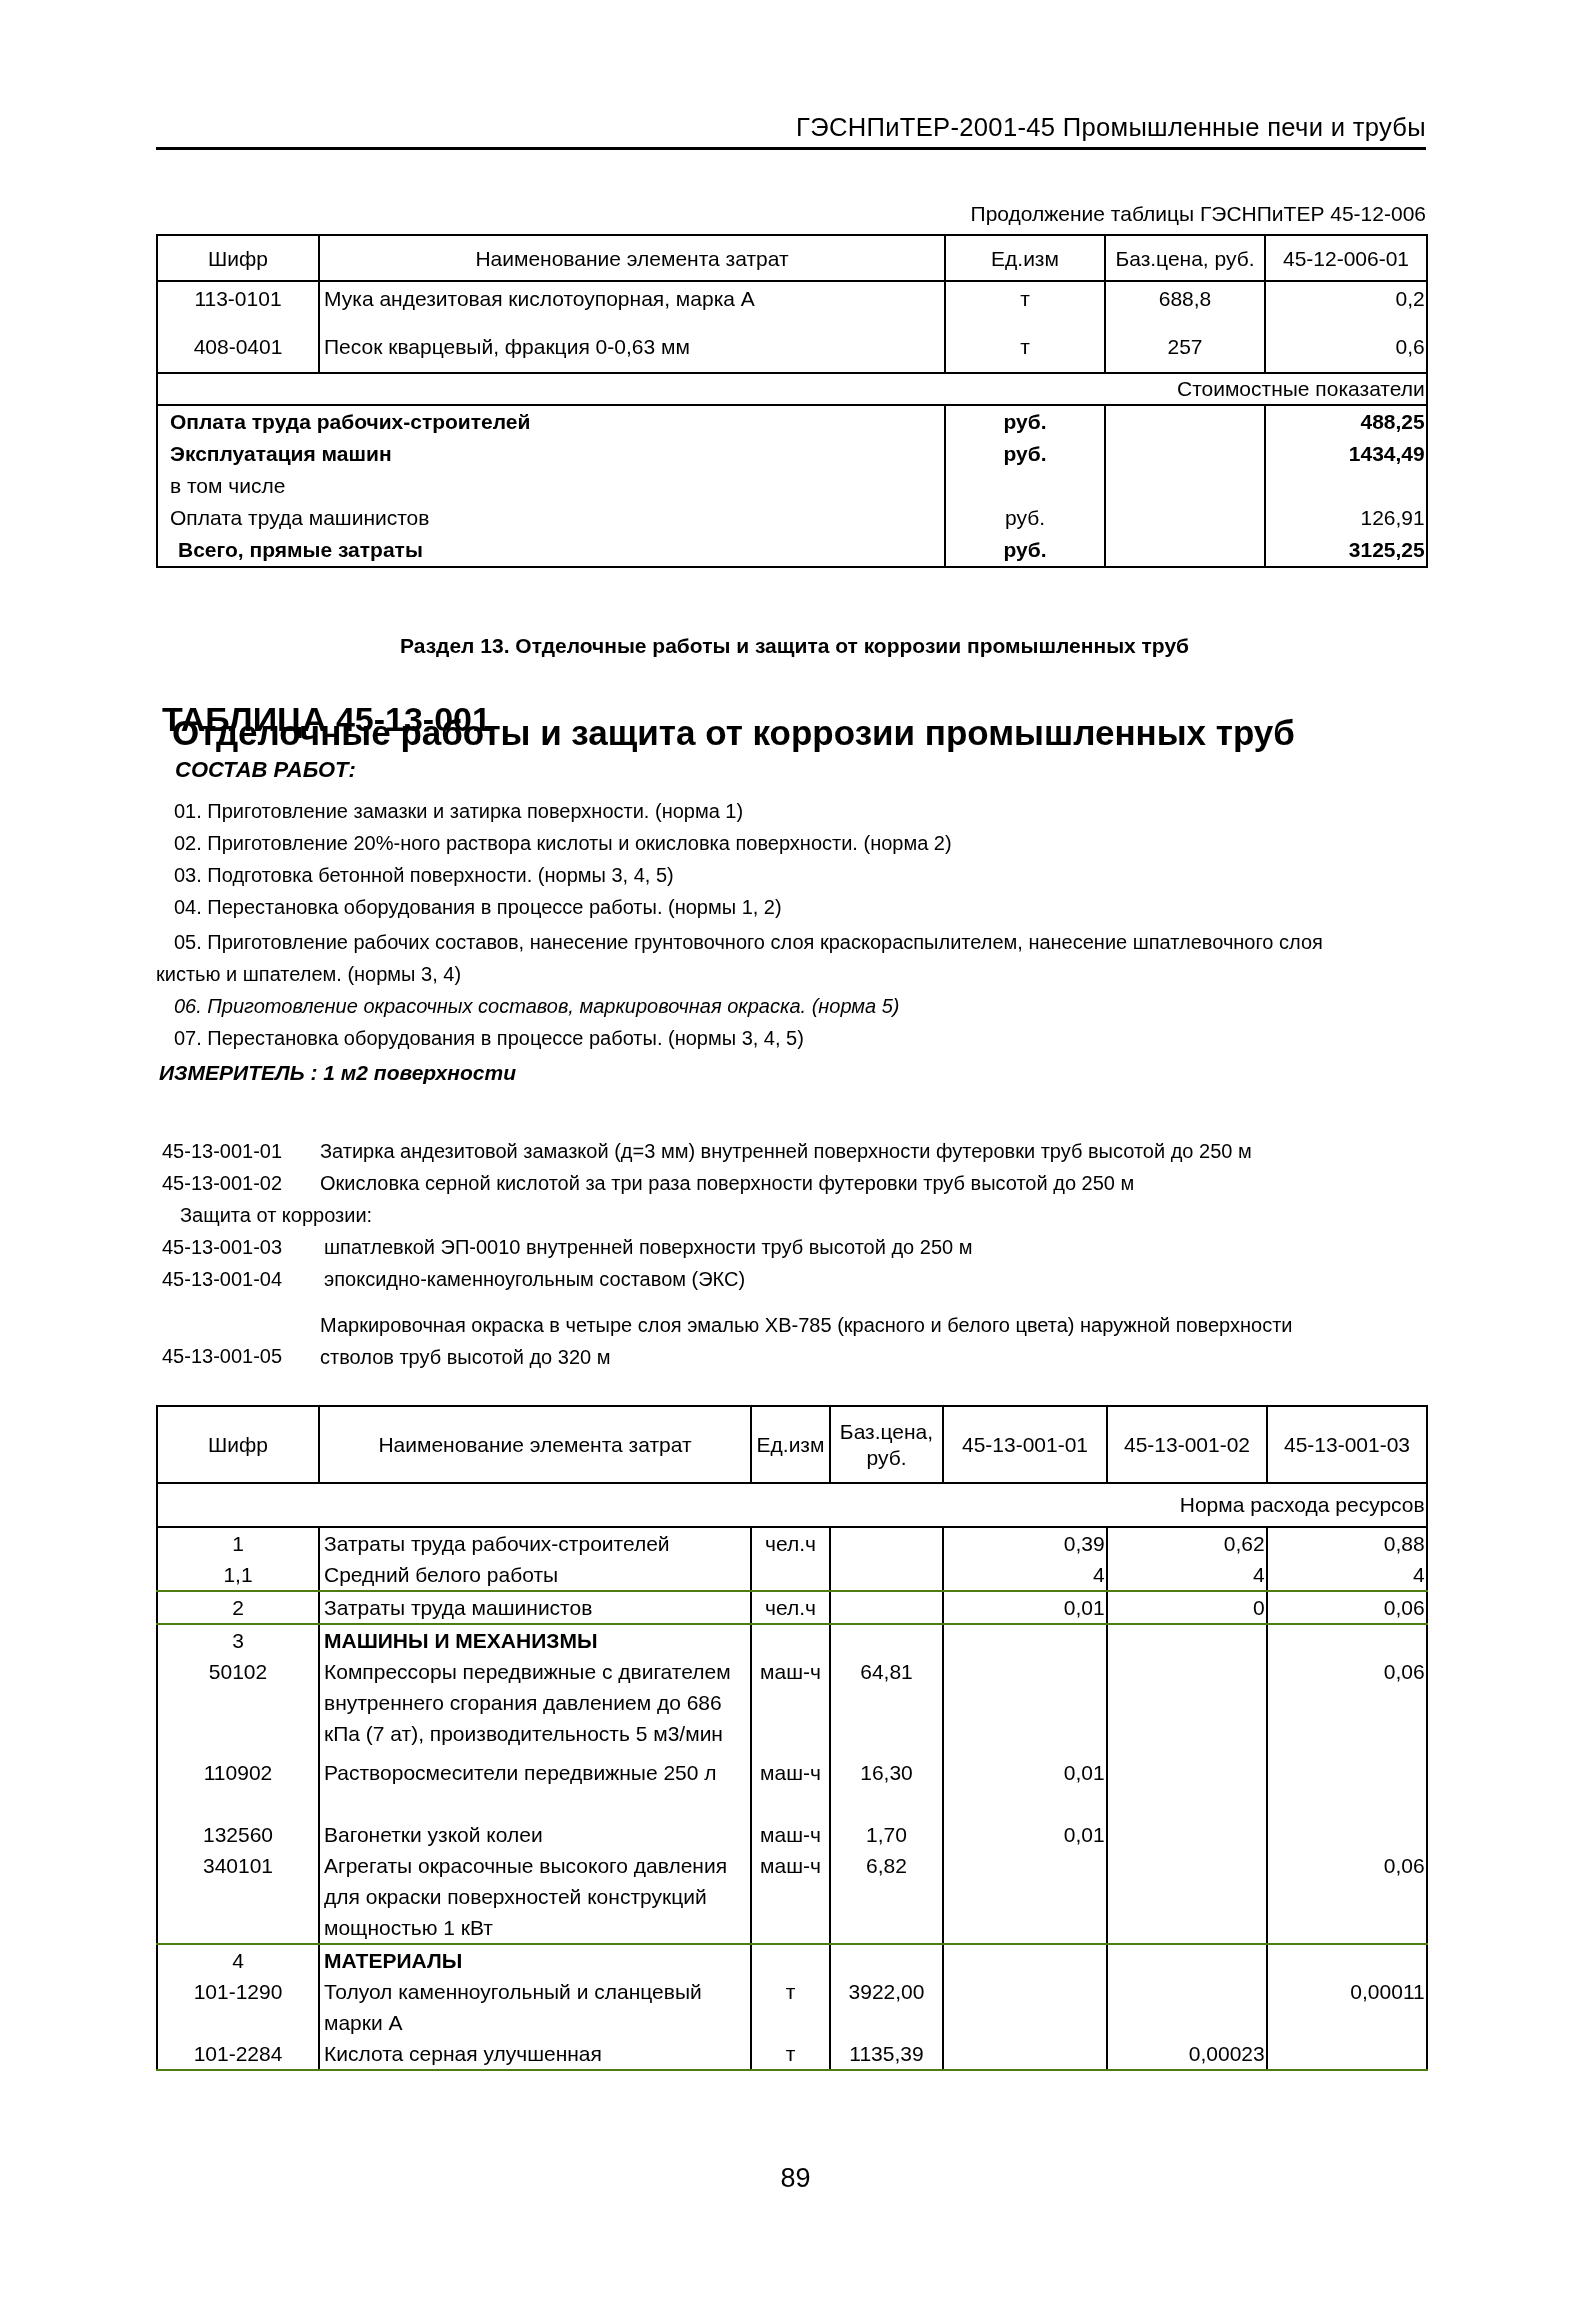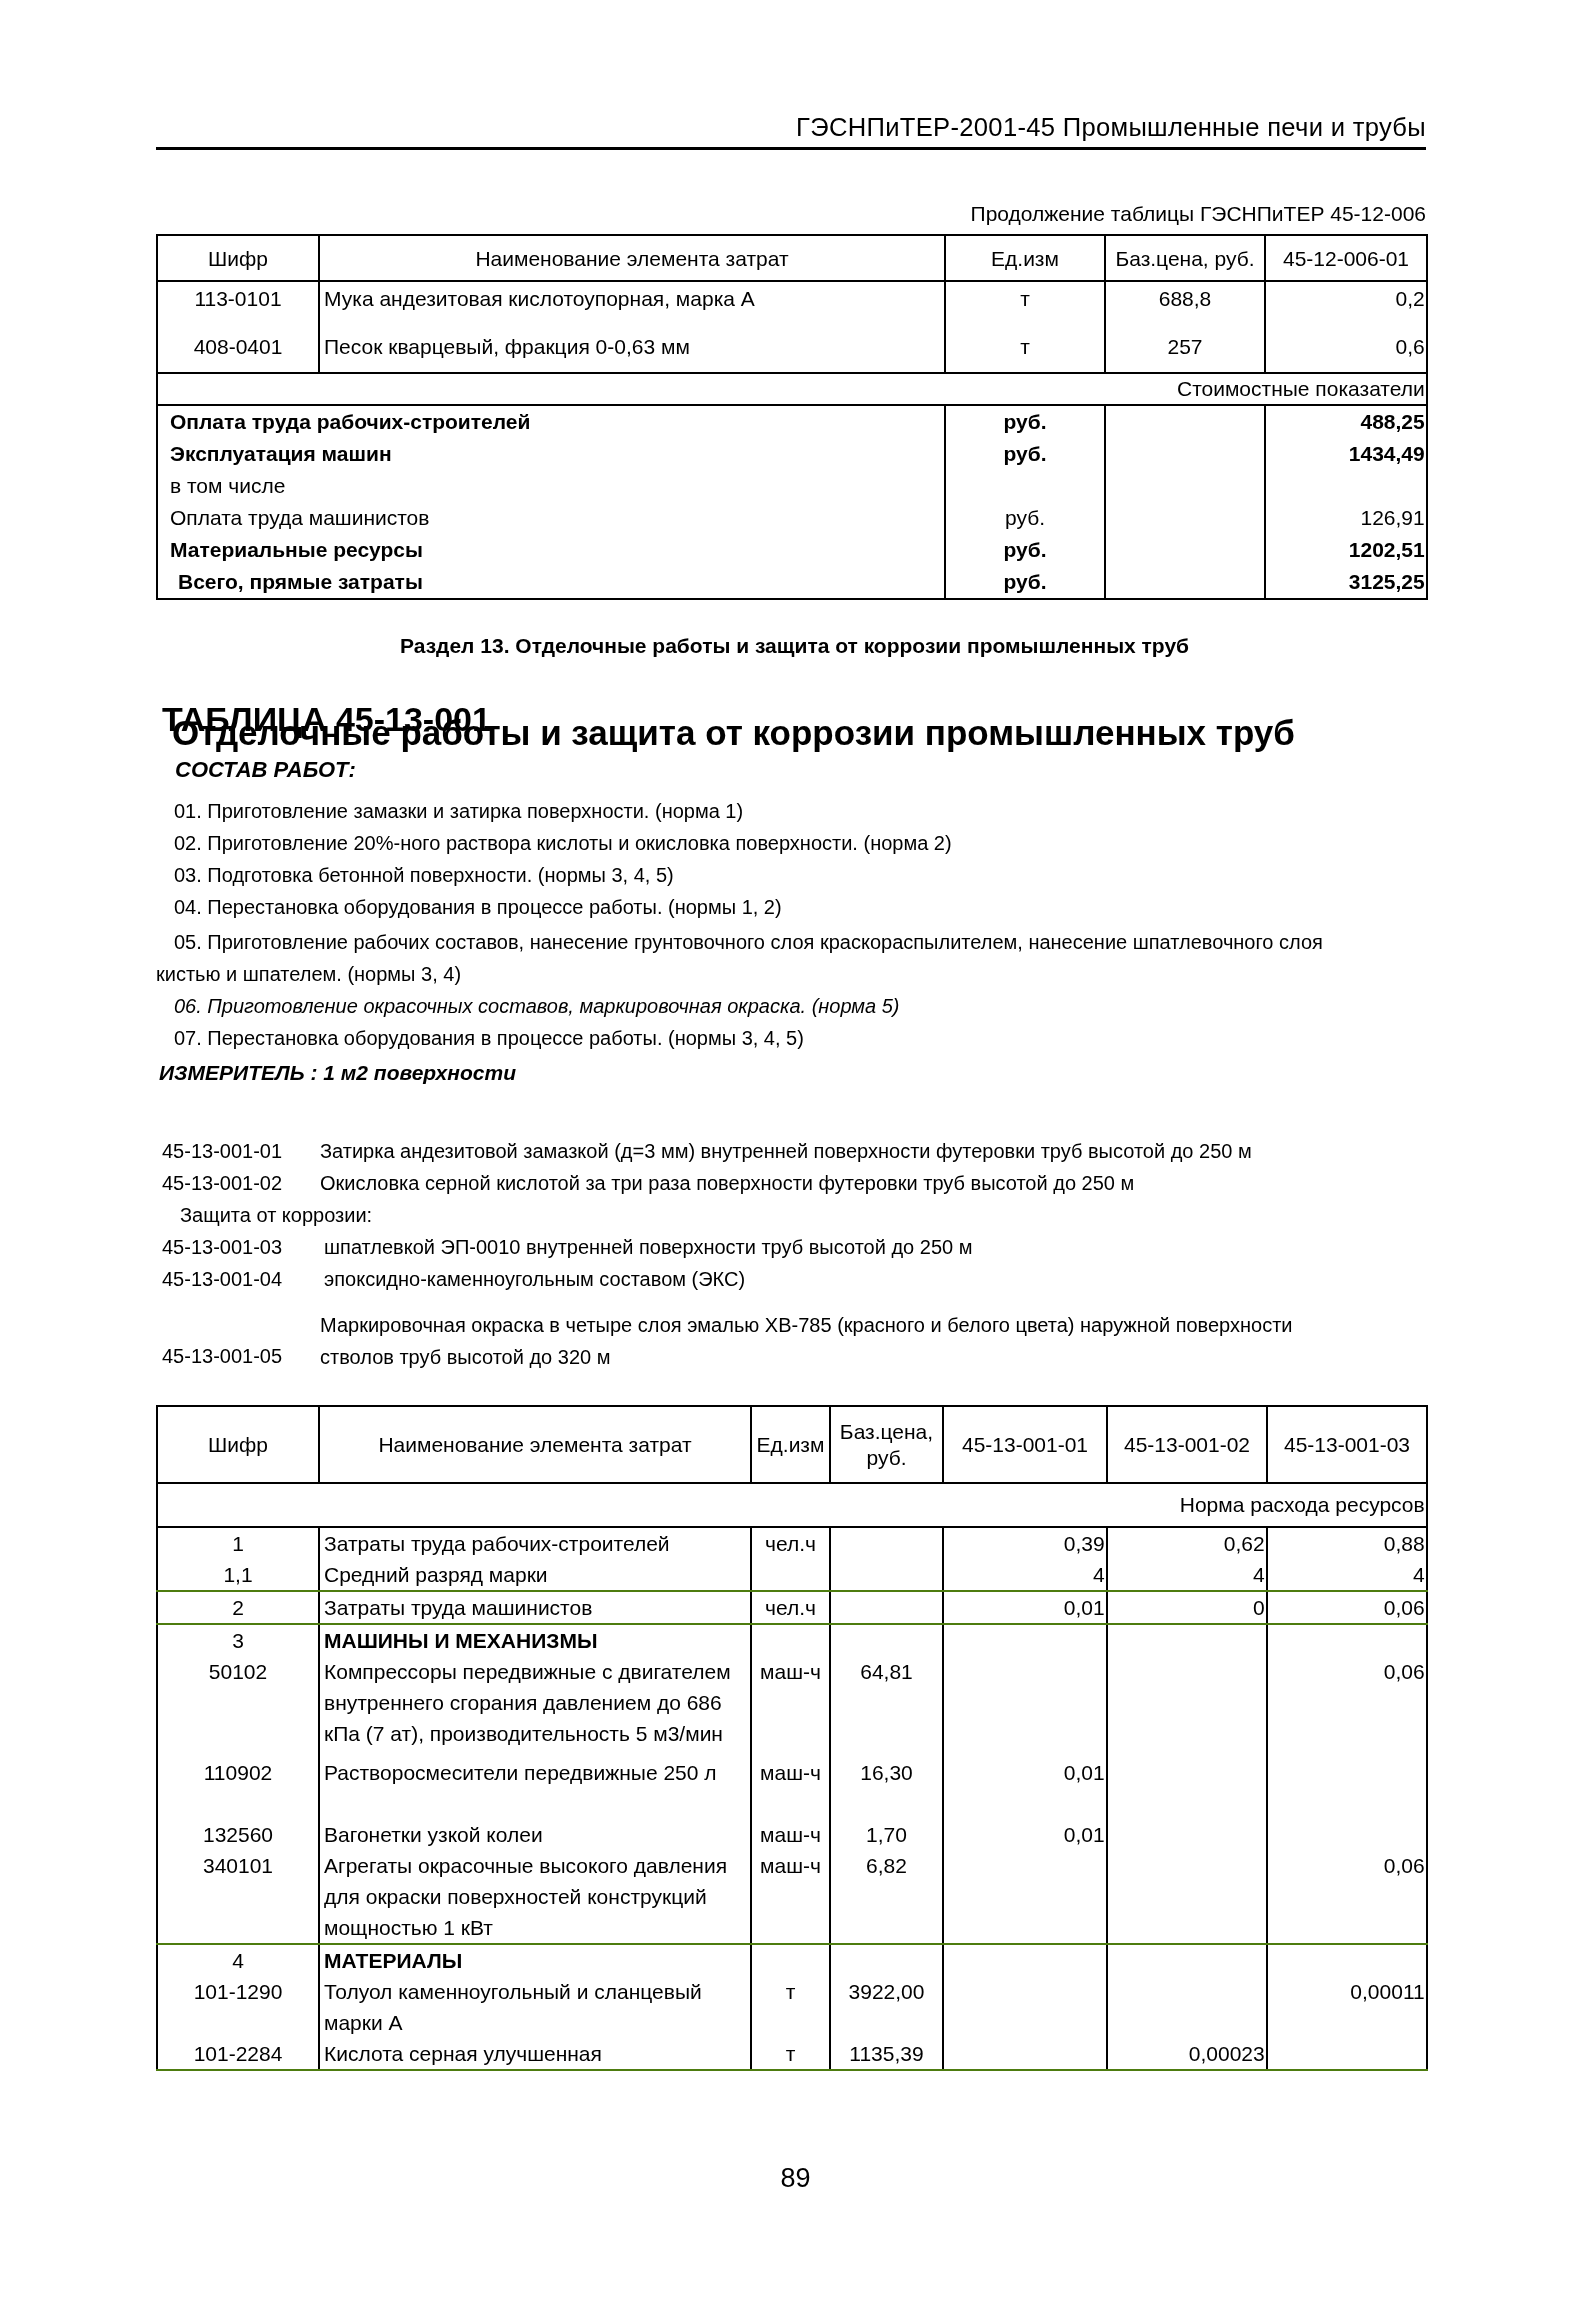--- a/index.html
+++ b/index.html
@@ -112,26 +112,20 @@
     <td colspan="2" style="padding-left:12px">в том числе</td>
     <td class="c"></td>
     <td></td>
     <td class="r"></td>
   </tr>
   <tr class="sum">
     <td colspan="2" style="padding-left:12px">Оплата труда машинистов</td>
     <td class="c">руб.</td>
     <td></td>
     <td class="r">126,91</td>
-  </tr>
-  <tr class="sum">
-    <td colspan="2" class="b" style="padding-left:12px">Материальные ресурсы</td>
-    <td class="c b">руб.</td>
-    <td></td>
-    <td class="r b">1202,51</td>
   </tr>
   <tr class="sum last">
     <td colspan="2" class="b" style="padding-left:20px">Всего, прямые затраты</td>
     <td class="c b">руб.</td>
     <td></td>
     <td class="r b">3125,25</td>
   </tr>
 </tbody>
   </table>
 
@@ -212,21 +206,21 @@
     <td class="c">1</td>
     <td>Затраты труда рабочих-строителей</td>
     <td class="c">чел.ч</td>
     <td class="c"></td>
     <td class="r">0,39</td>
     <td class="r">0,62</td>
     <td class="r">0,88</td>
   </tr>
   <tr class="g last">
     <td class="c">1,1</td>
-    <td>Средний разряд марки</td>
+    <td>Средний белого работы</td>
     <td class="c"></td>
     <td class="c"></td>
     <td class="r">4</td>
     <td class="r">4</td>
     <td class="r">4</td>
   </tr>
 
   <tr class="g first last">
     <td class="c">2</td>
     <td>Затраты труда машинистов</td>

